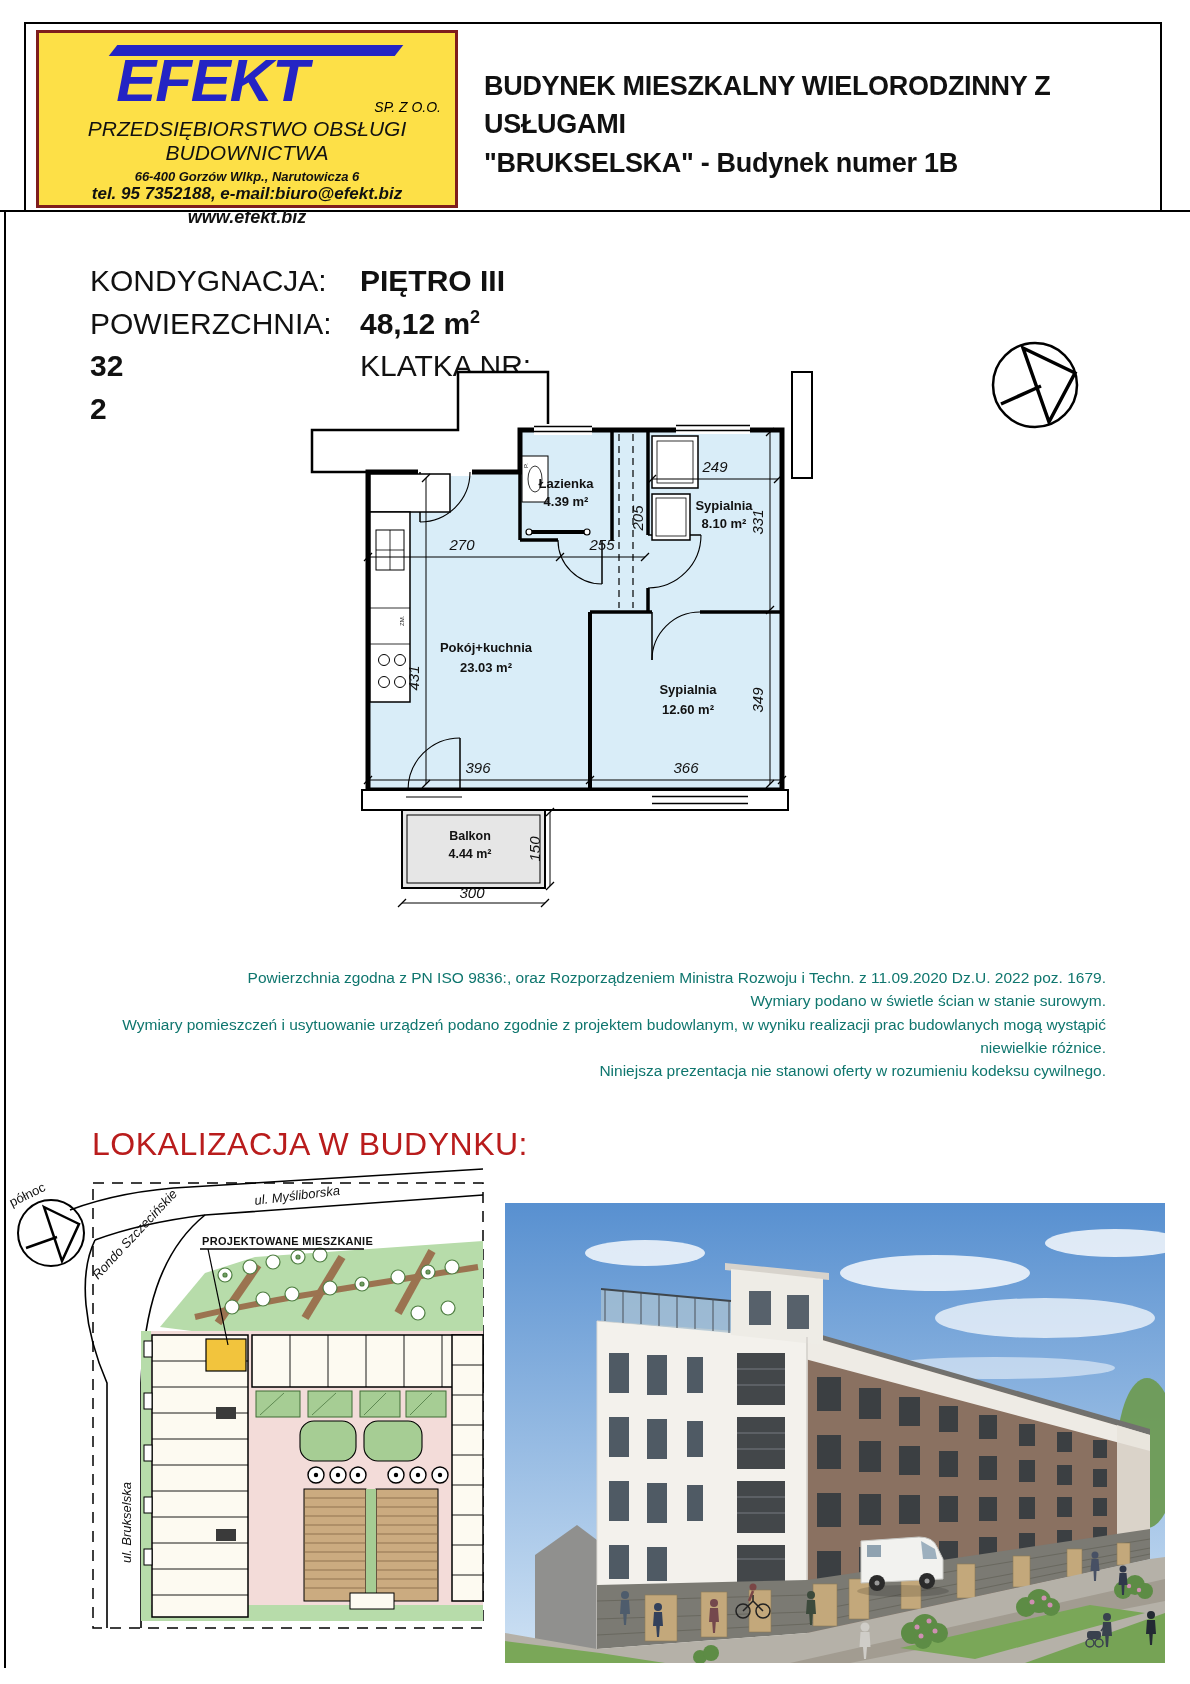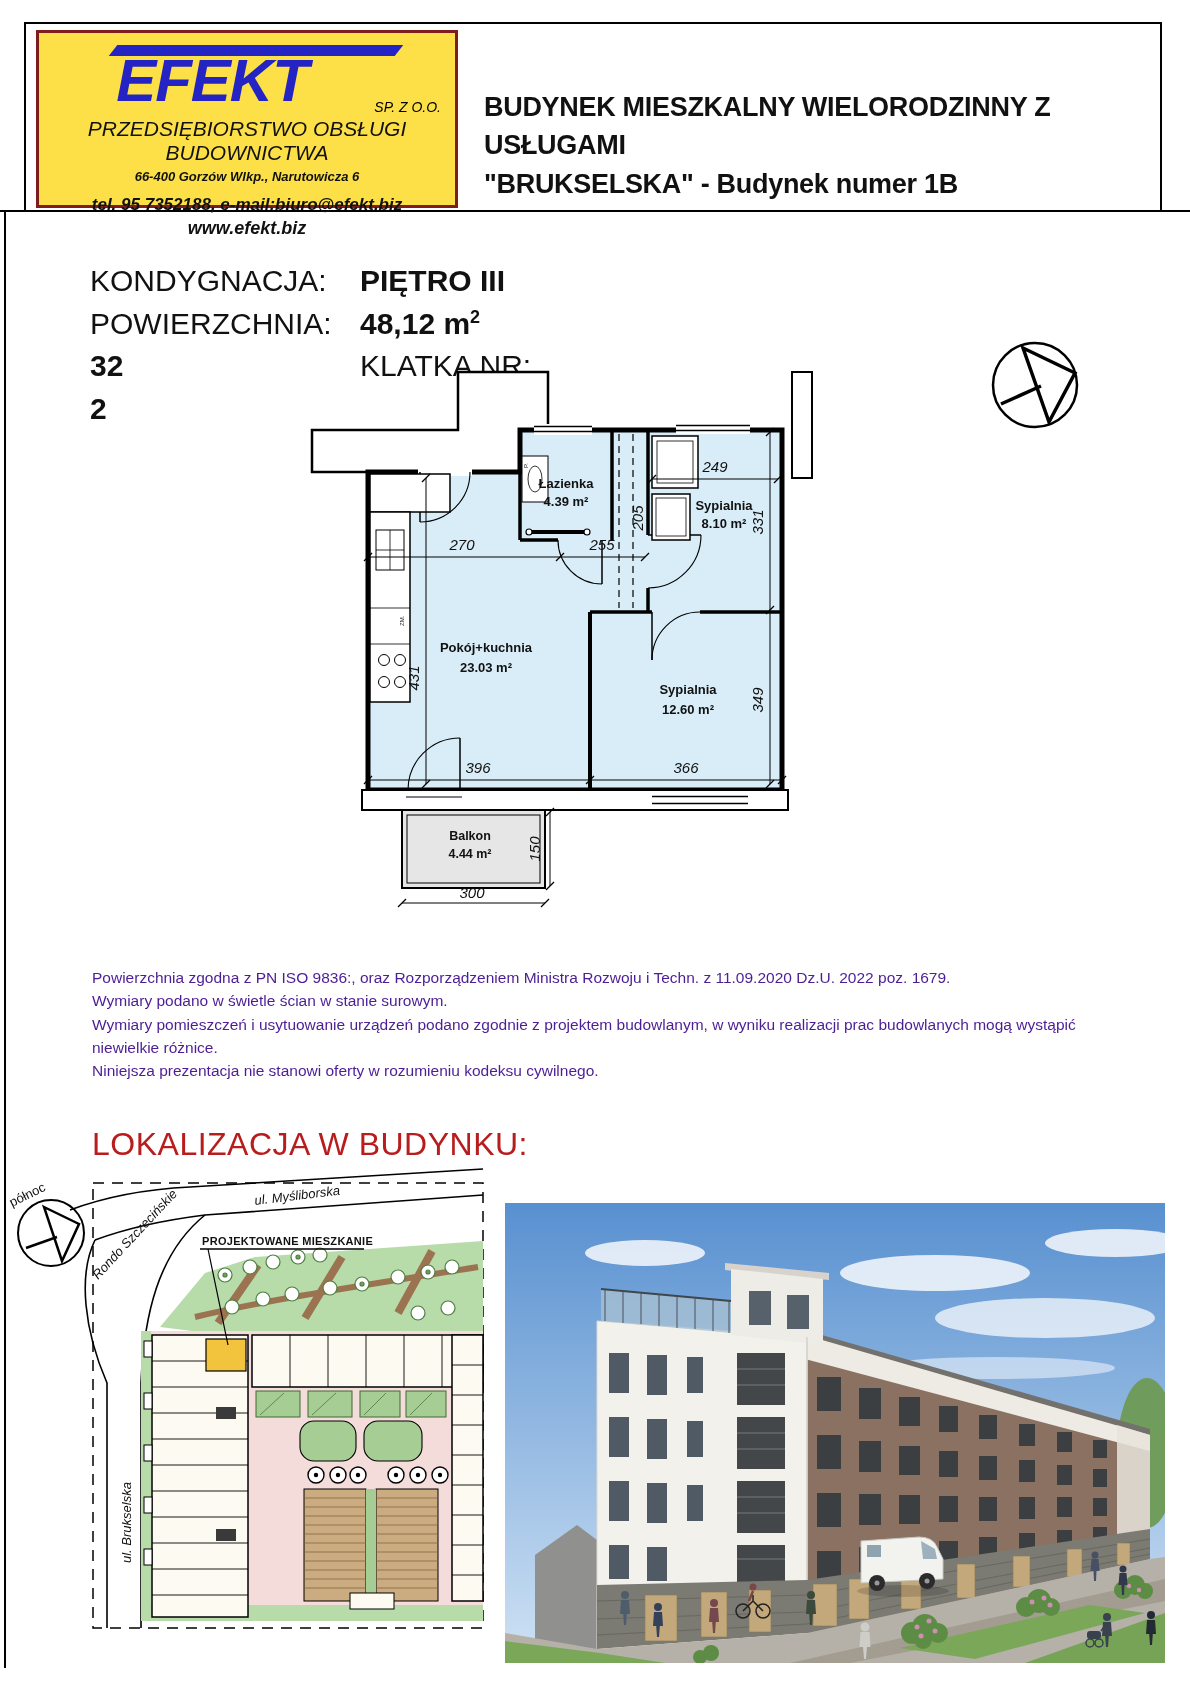--- a/index.html
+++ b/index.html
@@ -12,32 +12,32 @@
   .page-left-rule{left:4px;top:212px;width:2px;height:1456px;background:#000;}
   .logo-box{left:36px;top:30px;width:416px;height:172px;background:#fde047;border:3px solid #7f1d1d;
             text-align:center;}
   .logo-row{position:relative;margin-top:10px;height:72px;}
   .logo-bar{position:absolute;left:74px;top:2px;width:286px;height:11px;background:#2424c4;transform:skewX(-38deg);}
   .logo-word{position:absolute;left:0;right:70px;top:8px;font-size:60px;font-weight:800;font-style:italic;
              color:#2424c4;letter-spacing:-1px;line-height:1;}
   .logo-legal{position:absolute;right:14px;bottom:0px;font-size:14px;font-style:italic;color:#000;}
   .logo-sub{font-style:italic;font-size:21px;margin-top:2px;}
   .logo-addr{font-style:italic;font-weight:bold;font-size:13px;margin-top:4px;}
-  .logo-tel{font-style:italic;font-weight:bold;font-size:17px;margin-top:11px;}
+  .logo-tel{font-style:italic;font-weight:bold;font-size:17px;margin-top:0;}
   .logo-web{font-style:italic;font-weight:bold;font-size:18px;margin-top:3px;}
-  .title{left:484px;top:88px;width:690px;font-size:27px;font-weight:bold;line-height:1.42;
+  .title{left:484px;top:67px;width:690px;font-size:27px;font-weight:bold;line-height:1.42;
          letter-spacing:-0.3px;}
   
   .info{left:90px;top:264px;display:grid;grid-template-columns:262px auto;column-gap:0;row-gap:3px;
         font-size:30px;line-height:1.15;gap:8px;}
   .info .lbl{font-weight:400;}
   .info .val{font-weight:bold;}
   .info sup{font-size:18px;font-weight:bold;}
   
-  .notes{left:92px;top:966px;width:1014px;font-size:15.5px;line-height:1.5;color:#4c1d95;}
+  .notes{left:92px;top:966px;width:1014px;font-size:15.5px;line-height:1.5;color:#0f766e;text-align:right;}
   .loc-head{left:92px;top:1126px;font-size:32px;letter-spacing:0.5px;color:#b91c1c;}
   
   .rm{font-weight:bold;font-size:13px;fill:#111;}
   .rm2{font-weight:bold;font-size:12.5px;fill:#111;}
   .dm{font-style:italic;font-size:15px;fill:#111;}
   .tny{font-size:6px;fill:#111;}
   .st-street{font-style:italic;font-size:13px;fill:#111;}
   .st-call{font-weight:bold;font-size:11px;fill:#111;letter-spacing:.3px;}
   .st-comp{font-size:13px;fill:#111;}
   svg{display:block;}

